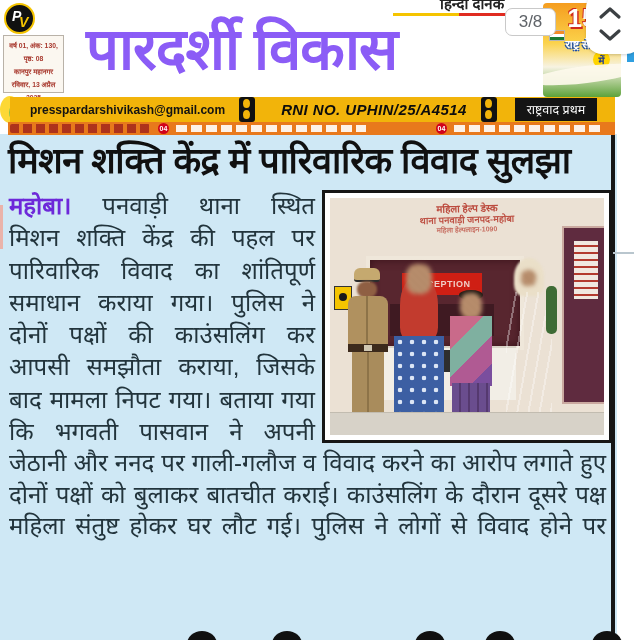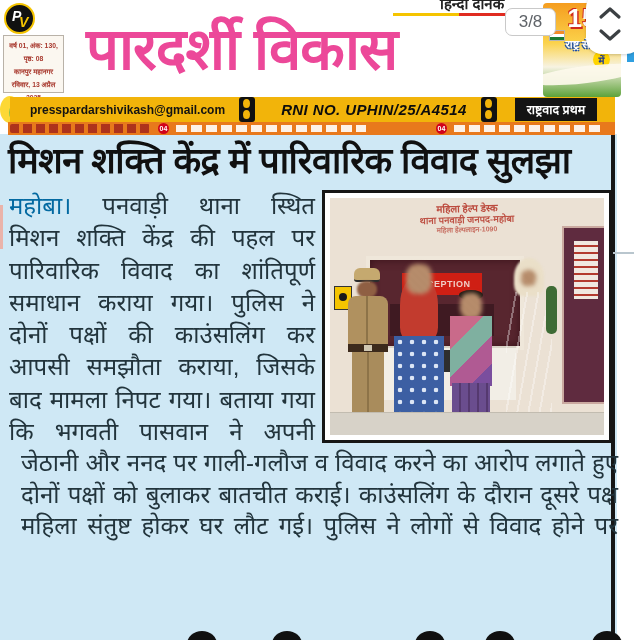--- a/index.html
+++ b/index.html
@@ -19,21 +19,21 @@
   .logo-name .l1{color:#e02b20;font-size:11px;font-weight:800;text-shadow:0 0 2px #ffd400;line-height:12px;}
   .logo-name .l2{display:inline-block;background:#151515;color:#ffd400;font-size:11px;font-weight:800;
                  padding:0 4px;line-height:13px;margin-top:1px;}
   .info-box{position:absolute;left:3px;top:35px;width:61px;height:58px;border:1.5px solid #b9b2a8;
             background:#fbf7f0;color:#a8392e;font-weight:700;font-size:6.8px;text-align:center;
             line-height:13px;padding-top:3px;box-sizing:border-box;}
   .tagline{position:absolute;left:440px;top:-7px;width:120px;font-size:15px;font-weight:800;color:#222;}
   .tagline-rule{position:absolute;left:393px;top:13px;width:147px;height:3px;
                 background:linear-gradient(90deg,#f5c400 0 45%,#e02b20 45% 100%);}
   .paper-title{position:absolute;left:86px;top:2px;width:452px;height:95px;font-size:58px;line-height:94px;
-               font-weight:800;color:#ec4899;letter-spacing:-1px;white-space:nowrap;}
+               font-weight:800;color:#8b5cf6;letter-spacing:-1px;white-space:nowrap;}
   
   .promo{position:absolute;left:543px;top:3px;width:78px;height:94px;border-radius:4px;overflow:hidden;
          background:linear-gradient(180deg,#f59d1f 0%,#fbd24a 42%,#f7f3e2 68%,#5da23a 100%);}
   .promo .big{position:absolute;left:0;top:0;width:100%;text-align:center;font-size:26px;font-weight:900;
               color:#fff;text-shadow:1.5px 1.5px 0 #d02a1e,-1px -1px 0 #d02a1e;}
   .promo .flag{position:absolute;left:6px;top:27px;width:14px;height:9px;border:1px solid #b5b5b5;
                background:linear-gradient(180deg,#f28c28 33%,#fff 33% 66%,#1a7a33 66%);}
   .promo .t1{position:absolute;left:0;top:33px;width:100%;text-align:center;font-size:11px;font-weight:800;
              color:#fff;text-shadow:1px 1px 0 #1f4fa0,-1px 1px 0 #1f4fa0;}
   .promo .t2{position:absolute;left:50px;top:48px;width:17px;height:17px;border-radius:50%;background:#ffd400;
@@ -43,38 +43,38 @@
   
   .decor-y{position:absolute;left:0;top:96px;width:20px;height:27px;border-radius:50%;background:#fdd835;}
   .decor-g{position:absolute;left:9px;top:104px;width:12px;height:17px;border-radius:50%;background:#8bc34a;}
   .yellow-bar{position:absolute;left:10px;top:97px;width:605px;height:25px;background:#f2b40a;
               display:flex;align-items:center;}
   .email{margin-left:20px;font-size:12px;font-weight:700;color:#131313;}
   .bar-divider{margin-left:14px;width:16px;height:25px;background:#111;border-radius:3px;position:relative;flex:none;}
   .bar-divider i{position:absolute;left:4px;width:7px;height:9px;border-radius:50%;background:#f2b40a;}
   .bar-divider i.a{top:2px}.bar-divider i.b{top:13px}
   .rni{margin-left:26px;font-size:15px;font-weight:800;font-style:italic;color:#0d0d0d;letter-spacing:.4px;}
-  .motto{margin-left:18px;background:#141414;color:#fff;font-size:12.5px;font-weight:700;padding:3px 12px;}
+  .motto{margin-left:18px;background:#141414;color:#fff;font-size:12.5px;font-weight:400;padding:3px 12px;}
   
   .ticker{position:absolute;left:8px;top:122px;width:607px;height:13px;background:#e8791c;}
   .frag-red{position:absolute;left:2px;top:2px;width:140px;height:9px;border-radius:2px;opacity:.85;
             background:repeating-linear-gradient(90deg,#a3261c 0 9px,transparent 9px 13px);}
   .tick-badge{position:absolute;top:1px;width:11px;height:11px;border-radius:50%;background:#d0021b;color:#fff;
               font-size:7px;font-weight:700;display:flex;align-items:center;justify-content:center;}
   .frag-white{position:absolute;top:3px;height:7px;opacity:.9;
               background:repeating-linear-gradient(90deg,#fff 0 11px,transparent 11px 15px);}
   
   .headline{position:absolute;left:8px;top:136px;width:604px;font-size:36px;font-weight:800;color:#101010;
             line-height:50px;letter-spacing:-.5px;white-space:nowrap;}
   .bline{font-size:24px;line-height:32.3px;color:#22343c;text-align:justify;text-align-last:justify;}
   .col-left{position:absolute;left:9px;top:190px;width:306px;}
-  .full-col{position:absolute;left:21px;top:447px;width:597px;}
+  .full-col{position:absolute;left:9px;top:447px;width:597px;}
   .full-col .bline{line-height:31.6px;}
   .bline.last{text-align-last:left;}
-  .dateline{font-weight:400;color:#0369a1;}
+  .dateline{font-weight:700;color:#6d28d9;}
   
   .photo{position:absolute;left:322px;top:190px;width:290px;height:253px;background:#fff;
          border:3px solid #161616;padding:5px;box-sizing:border-box;}
   .scene{position:relative;width:100%;height:100%;background:#ebe1d4;overflow:hidden;}
   .wtxt{position:absolute;width:100%;text-align:center;color:#b73b2e;font-weight:700;transform:rotate(-1.5deg);}
   .wt1{top:3px;font-size:10px;opacity:.9;}
   .wt2{top:15px;font-size:9.5px;opacity:.85;}
   .wt3{top:27px;font-size:7px;opacity:.7;}
   .window{position:absolute;left:36px;top:58px;width:150px;height:86px;background:#58262f;
           border:4px solid #efe7da;box-shadow:inset 0 0 10px #381319;}

